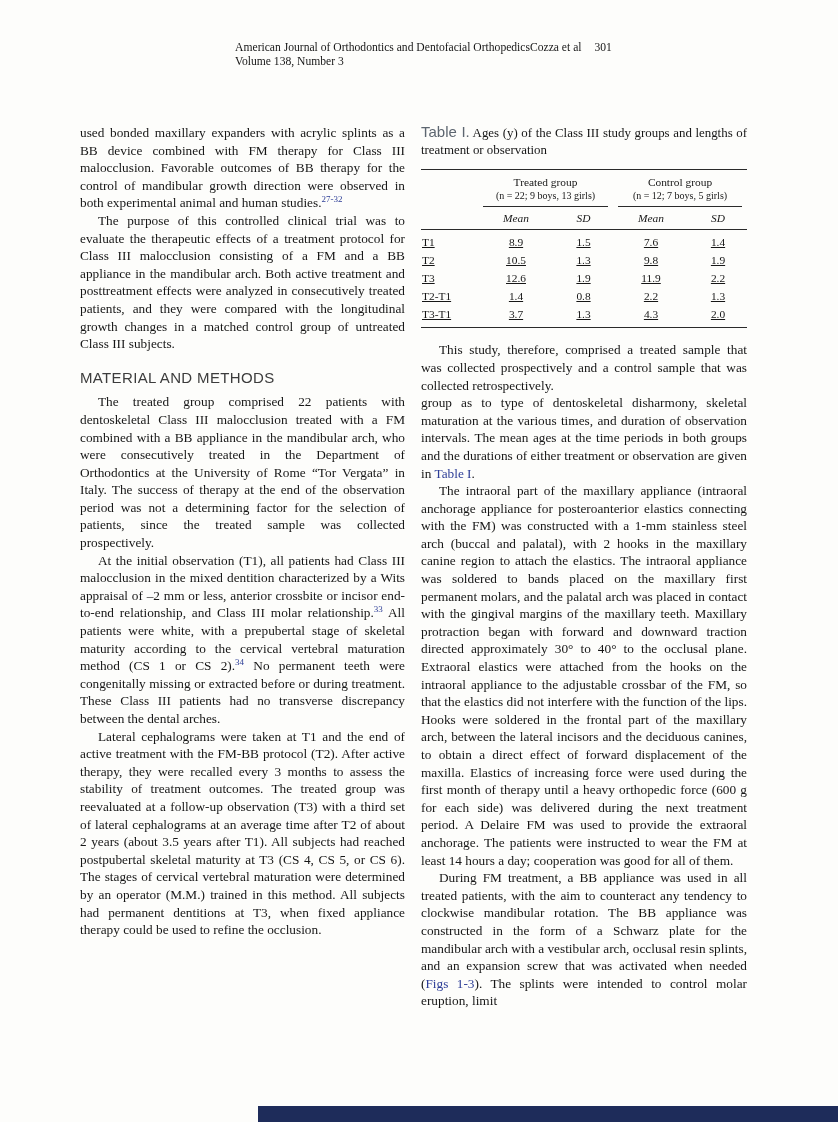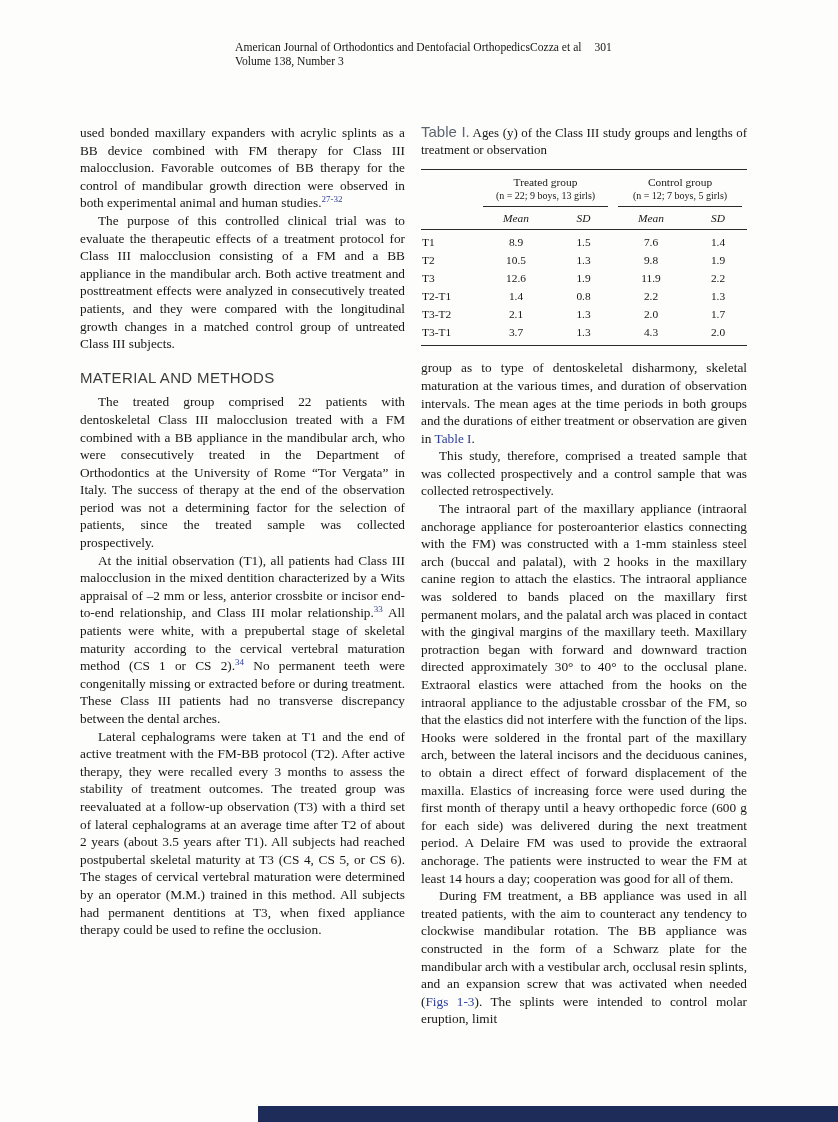--- a/index.html
+++ b/index.html
@@ -63,21 +63,21 @@
     border-bottom: 1px solid #2a2a2a; text-align: center;
   }
   .group-sub { font-size: 10px; }
   .subhead th, .subhead td {
     border-bottom: 1px solid #2a2a2a;
   }
   .subhead th {
     font-style: italic; font-weight: normal; text-align: center;
     padding: 5px 0 4px;
   }
-  tbody td { padding: 2.4px 0; text-align: center; }
+  tbody td { padding: 2.4px 0; text-align: center; text-decoration: underline; }
   tbody tr.first-data td { padding-top: 6px; }
   td.rowlabel { text-align: left; padding-left: 1px; }
   tbody tr.last-data td { padding-bottom: 6px; border-bottom: 1.2px solid #2a2a2a; }
 
   .bottom-bar {
     position: absolute;
     left: 258px; right: 0; bottom: 0; height: 16px;
     background: var(--bottom_bar, #1e2c5a);
   }
 </style>
@@ -166,42 +166,35 @@
               <td>11.9</td>
               <td>2.2</td>
             </tr>
             <tr>
               <td class="rowlabel">T2-T1</td>
               <td>1.4</td>
               <td>0.8</td>
               <td>2.2</td>
               <td>1.3</td>
             </tr>
-            <tr>
-              <td class="rowlabel">T3-T2</td>
-              <td>2.1</td>
-              <td>1.3</td>
-              <td>2.0</td>
-              <td>1.7</td>
-            </tr>
             <tr class="last-data">
               <td class="rowlabel">T3-T1</td>
               <td>3.7</td>
               <td>1.3</td>
               <td>4.3</td>
               <td>2.0</td>
             </tr>
           </tbody>
         </table>
       </div>
 
+      <p class="para"><span>This study, therefore, comprised a treated sample that was collected prospectively and a control sample that was collected retrospectively.</span></p>
+
       <p class="para no-indent"><span>group as to type of dentoskeletal disharmony, skeletal maturation at the various times, and duration of observation intervals. The mean ages at the time periods in both groups and the durations of either treatment or observation are given in </span><span class="inline-link">Table I</span><span>.</span></p>
 
-      <p class="para"><span>This study, therefore, comprised a treated sample that was collected prospectively and a control sample that was collected retrospectively.</span></p>
-
       <p class="para"><span>The intraoral part of the maxillary appliance (intraoral anchorage appliance for posteroanterior elastics connecting with the FM) was constructed with a 1-mm stainless steel arch (buccal and palatal), with 2 hooks in the maxillary canine region to attach the elastics. The intraoral appliance was soldered to bands placed on the maxillary first permanent molars, and the palatal arch was placed in contact with the gingival margins of the maxillary teeth. Maxillary protraction began with forward and downward traction directed approximately 30° to 40° to the occlusal plane. Extraoral elastics were attached from the hooks on the intraoral appliance to the adjustable crossbar of the FM, so that the elastics did not interfere with the function of the lips. Hooks were soldered in the frontal part of the maxillary arch, between the lateral incisors and the deciduous canines, to obtain a direct effect of forward displacement of the maxilla. Elastics of increasing force were used during the first month of therapy until a heavy orthopedic force (600 g for each side) was delivered during the next treatment period. A Delaire FM was used to provide the extraoral anchorage. The patients were instructed to wear the FM at least 14 hours a day; cooperation was good for all of them.</span></p>
 
       <p class="para"><span>During FM treatment, a BB appliance was used in all treated patients, with the aim to counteract any tendency to clockwise mandibular rotation. The BB appliance was constructed in the form of a Schwarz plate for the mandibular arch with a vestibular arch, occlusal resin splints, and an expansion screw that was activated when needed (</span><span class="inline-link">Figs 1-3</span><span>). The splints were intended to control molar eruption, limit</span></p>
 
     </div>
   </div>
 
   <div class="bottom-bar"></div>
 
 </div>

